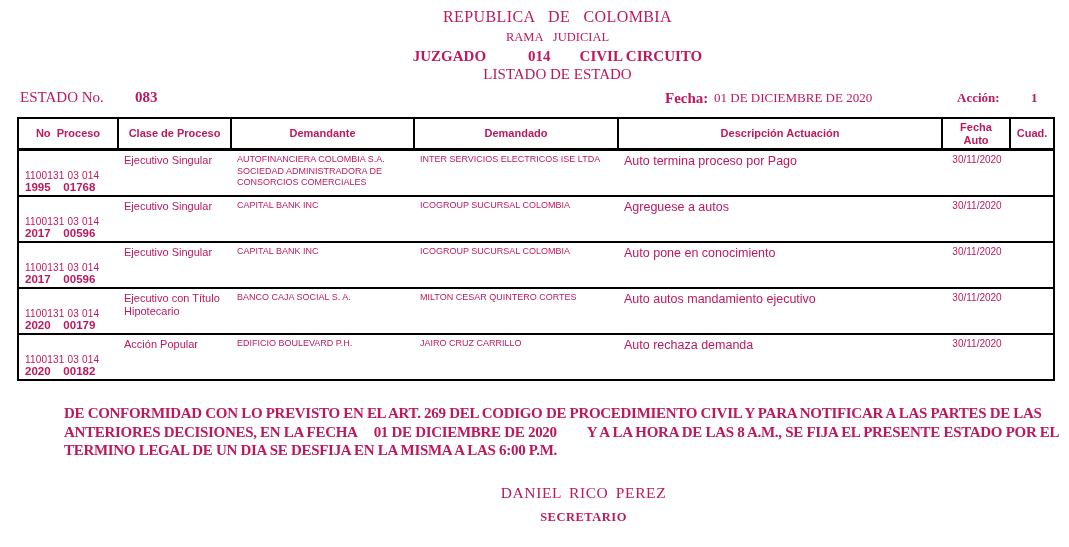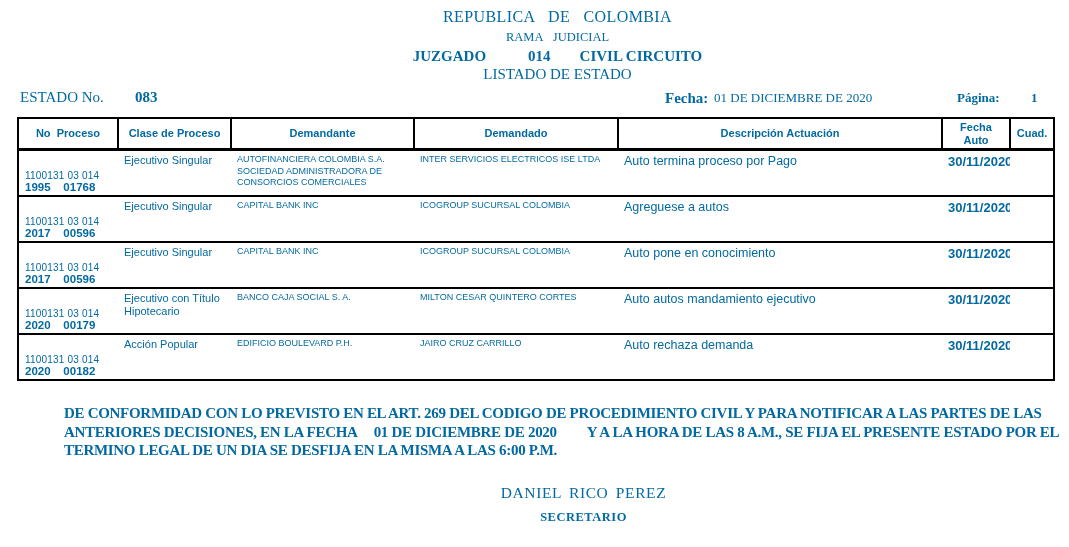--- a/index.html
+++ b/index.html
@@ -1,19 +1,19 @@
 <!DOCTYPE html>
 <html><head>
 <meta charset="utf-8">
 <style>
   * { box-sizing: border-box; }
   html,body { margin:0; padding:0; background:#fff; }
   .page {
     position:relative; width:1069px; height:547px; background:#ffffff;
-    font-family:"Liberation Serif", serif; color:#0369a1;
+    font-family:"Liberation Serif", serif; color:#be185d;
     overflow:hidden;
   }
 
   
   .doc-header { position:absolute; top:8px; left:46px; right:0; text-align:center; }
   .line-country { font-size:16px; word-spacing:9px; letter-spacing:.4px; }
   .line-rama    { font-size:12.5px; word-spacing:7px; margin-top:4px; }
   .line-juzgado { font-size:15px; font-weight:bold; margin-top:3px; }
   .line-juzgado .gap-num  { margin-left:42px;text-align:center; }
   .line-juzgado .gap-type { margin-left:29px; }
@@ -44,21 +44,21 @@
   table.estado tbody td { vertical-align:top; padding:3px 4px 2px 6px; overflow:hidden; }
   tr.r0 td { height:39px; } tr.r1 td { height:38px; } tr.r2 td { height:38px; }
   tr.r3 td { height:40px; } tr.r4 td { height:39px; }
 
   td.c-proceso .l1 { font-size:10px; white-space:pre; letter-spacing:.2px;margin-top:16px; }
   td.c-proceso .l2 { font-size:11.5px; font-weight:bold; white-space:pre; }
   td.c-clase      { font-size:11px; line-height:1.2; padding-top:4px; }
   td.c-demandante { font-size:9px;  line-height:1.25; padding-top:5px; padding-right:10px; }
   td.c-demandado  { font-size:9px;  line-height:1.25; padding-top:5px; padding-right:30px; }
   td.c-actuacion  { font-size:12.5px; vertical-align:middle; padding-left:8px; padding-bottom:8px; }
-  td.c-fecha      { font-size:13px; vertical-align:middle; text-align:center; padding:4px 0 0 0;font-weight:bold; }
+  td.c-fecha      { font-size:10px; vertical-align:middle; text-align:center; padding:4px 0 0 0; }
   td.c-cuad       { font-size:10.5px; }
 
   
   .notice {
     position:absolute; left:64px; top:404px; width:930px;
     font-size:15px; font-weight:bold; letter-spacing:-.3px; line-height:18.5px;
     white-space:nowrap;
   }
   .notice .gap-date { margin-left:16px; }
   .notice .gap-post { margin-left:30px; }
@@ -79,21 +79,21 @@
     <div class="line-juzgado">
       <span>JUZGADO</span><span class="gap-num">014</span><span class="gap-type">CIVIL CIRCUITO</span>
     </div>
     <div class="line-listado">LISTADO DE ESTADO</div>
   </div>
 
   <span class="estado-label">ESTADO No.</span>
   <span class="estado-number">083</span>
   <span class="fecha-label">Fecha:</span>
   <span class="fecha-value">01 DE DICIEMBRE DE 2020</span>
-  <span class="pagina-label">Página:</span>
+  <span class="pagina-label">Acción:</span>
   <span class="pagina-value">1</span>
 
   <div class="tbl-wrap">
     <table class="estado">
       <colgroup>
         <col style="width:100px">
           <col style="width:113px">
           <col style="width:183px">
         <col style="width:204px">
           <col style="width:324px">

